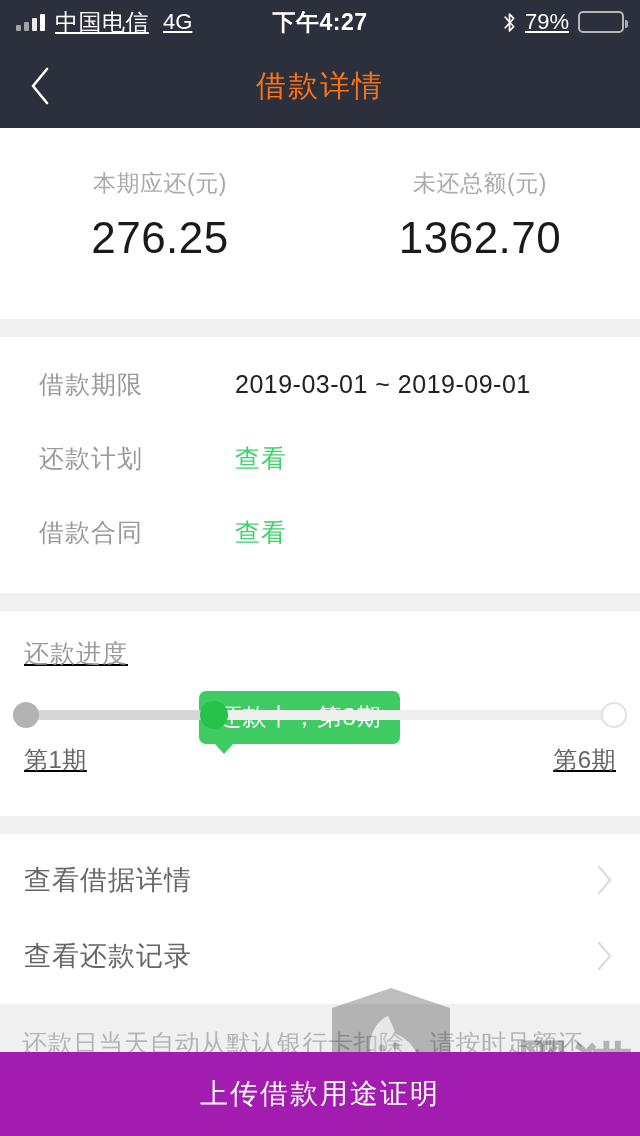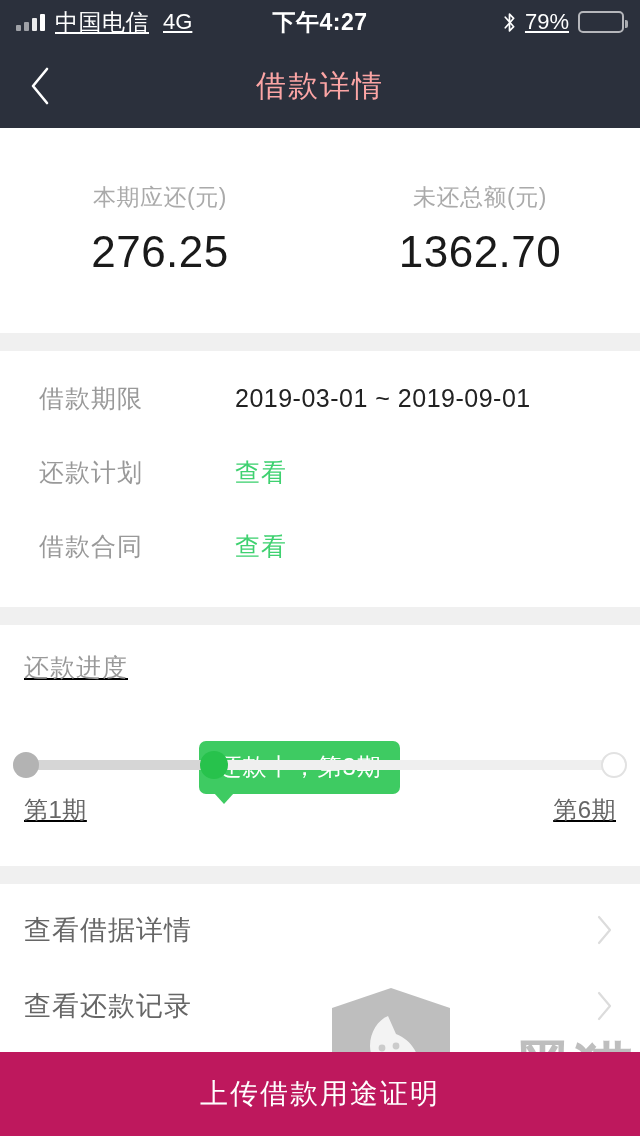--- a/index.html
+++ b/index.html
@@ -67,31 +67,31 @@
   .back-btn {
     width:80px; height:84px;
     display:flex; align-items:center; justify-content:center;
     cursor:pointer;
   }
   .back-chevron {
     width:22px; height:40px;
   }
   .nav-title {
     position:absolute; left:0; right:0; text-align:center;
-    color:#fca5a5; font-size:30px; letter-spacing:2px;
+    color:#f97316; font-size:30px; letter-spacing:2px;
     pointer-events:none;
   }
 
   
   .card { background:#ffffff; }
   .gap { height:18px; background:#f0f0f0; }
 
   
   .amounts {
-    display:flex; padding:54px 0 56px;
+    display:flex; padding:40px 0 56px;
   }
   .amt-col { flex:1; text-align:center; }
   .amt-label {
     font-size:23px; color:#aaaaaa; letter-spacing:.5px;
   }
   .amt-value {
     margin-top:14px;
     font-size:44px; color:#1a1a1a; letter-spacing:.5px;
   }
 
@@ -108,21 +108,21 @@
   .info-value { font-size:25px; color:#222222; letter-spacing:.5px; }
   .info-link {
     font-size:25px; color:#3fd170; letter-spacing:1px; cursor:pointer;
   }
 
   
   .progress-card { padding:26px 24px 40px;text-decoration:underline; }
   .progress-title {
     font-size:25px; color:#999999; letter-spacing:1px;
   }
-  .progress-wrap { position:relative; margin-top:76px; }
+  .progress-wrap { position:relative; margin-top:40px; }
   .tooltip {
     position:absolute; bottom:32px;
     transform:translateX(-14px);
     background:#3ecb62;
     color:#ffffff; font-size:24px; letter-spacing:1px;
     padding:10px 18px 11px; border-radius:7px;
     white-space:nowrap;
   }
   .tooltip::after {
     content:""; position:absolute;
@@ -181,21 +181,21 @@
   .note {
     padding:22px 22px 20px;
     font-size:25px; line-height:1.42;
     color:#b5b5b5; letter-spacing:.5px;
     background:#f0f0f0;
   }
 
   
   .bottom-btn {
     position:absolute; left:0; right:0; bottom:0;
-    height:84px; background:#be185d;
+    height:84px; background:#a21caf;
     display:flex; align-items:center; justify-content:center;
     color:#ffffff; font-size:28px; letter-spacing:2px;
     cursor:pointer;
   }
 
   
   .watermark {
     position:absolute; right:0; bottom:0;
     width:320px; height:152px;
     pointer-events:none;

